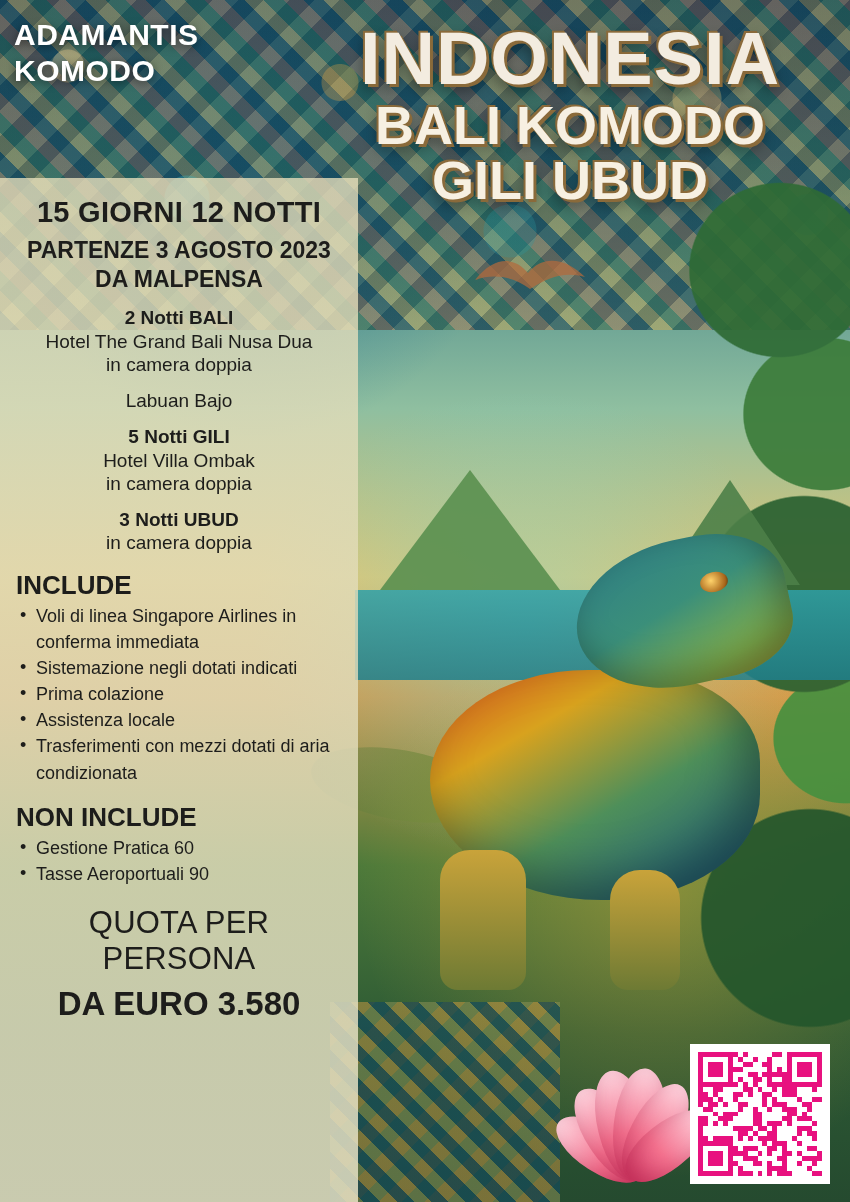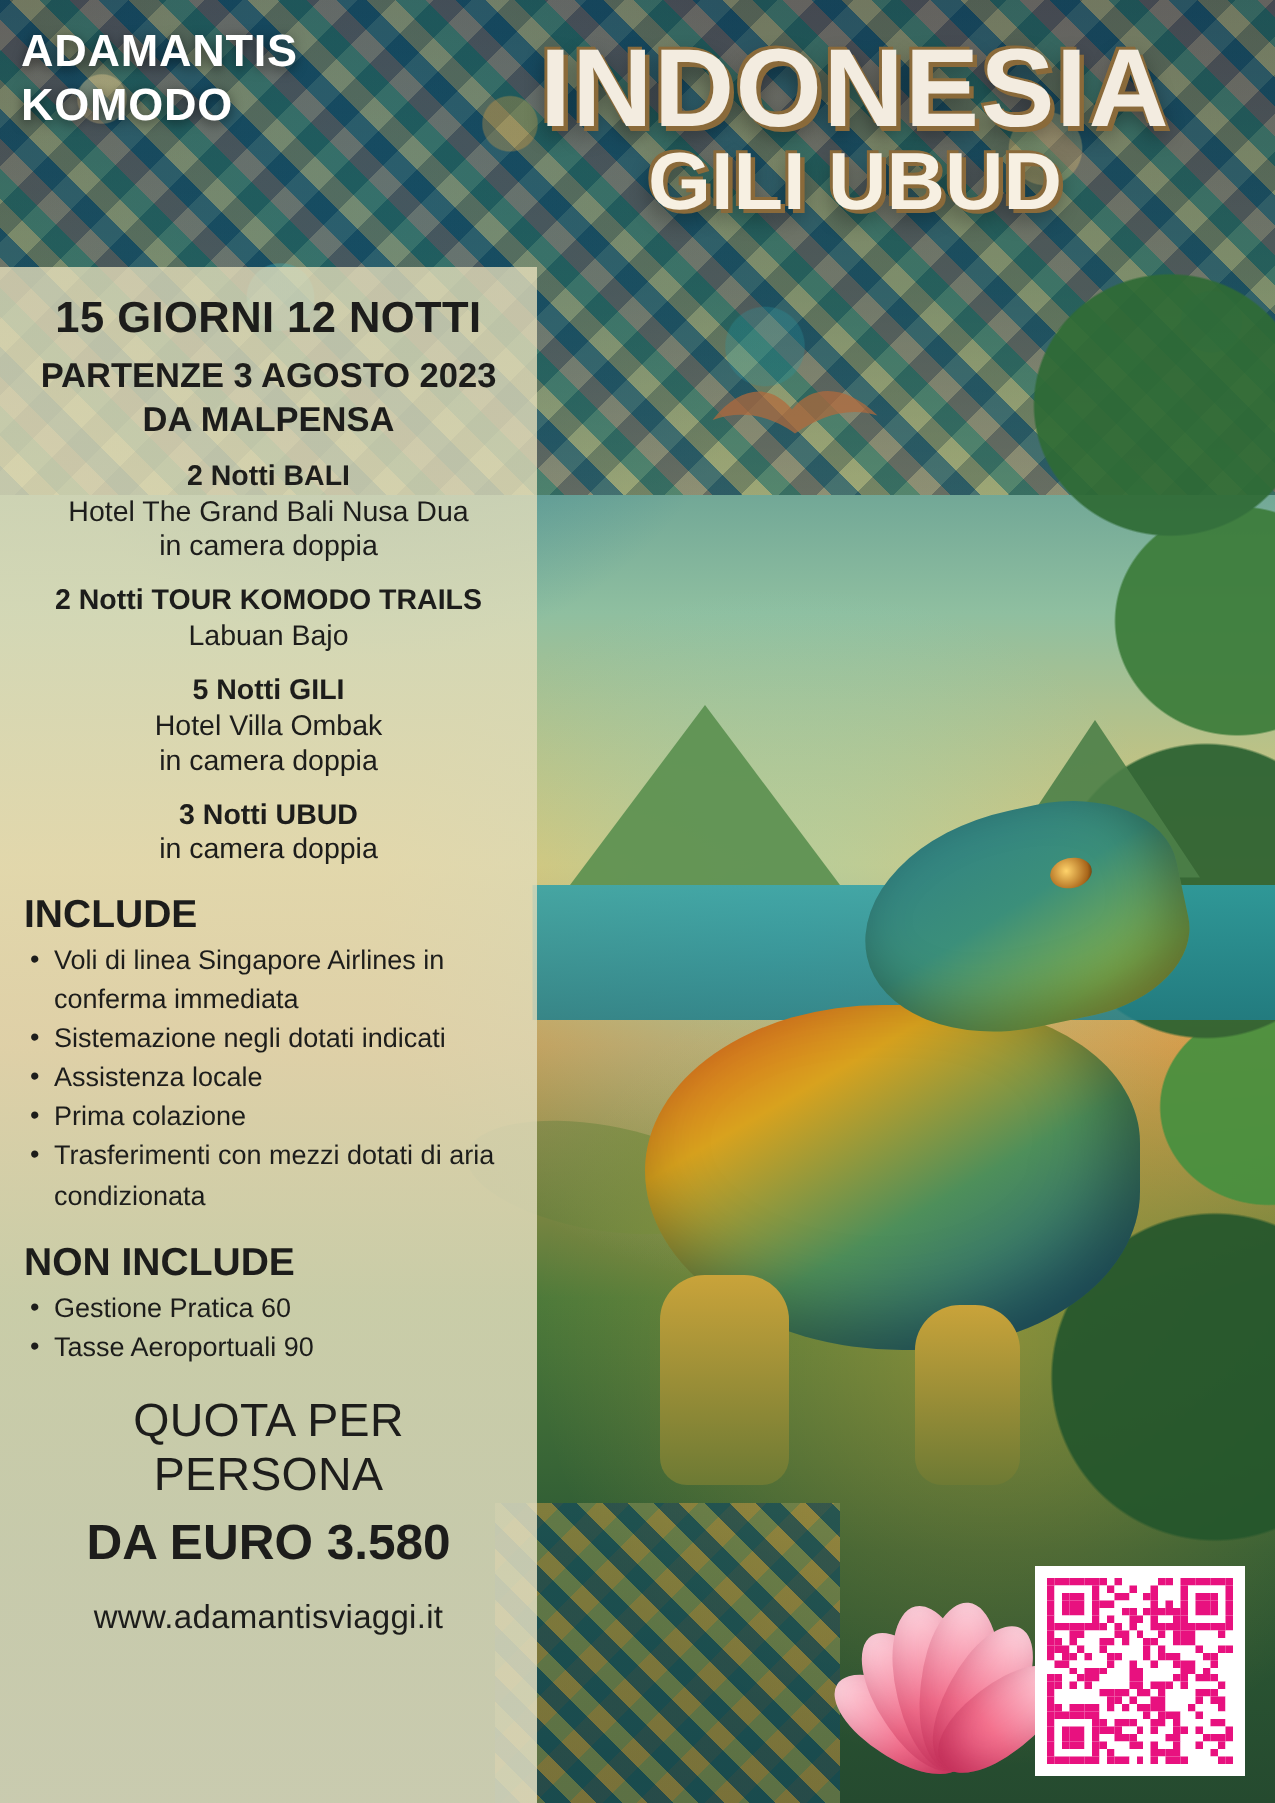--- a/index.html
+++ b/index.html
@@ -278,69 +278,68 @@
     <span></span>
   </div>
 
   <div class="logo">
     <div class="line1">ADAMANTIS</div>
     <div class="line2">KOMODO</div>
   </div>
 
   <div class="headline">
     <div class="t1">INDONESIA</div>
+    <div class="t2">BALI KOMODO</div>
     <div class="t3">GILI UBUD</div>
   </div>
 
   <div class="left-panel">
 
     <div class="duration">15 GIORNI 12 NOTTI</div>
     <div class="departure">PARTENZE 3 AGOSTO 2023</div>
     <div class="airport">DA MALPENSA</div>
 
     <div class="stay">
       <div class="title">2 Notti BALI</div>
       <div class="hotel">Hotel The Grand Bali Nusa Dua</div>
       <div class="room">in camera doppia</div>
     </div>
 
     <div class="stay">
-      <div class="title">2 Notti TOUR KOMODO TRAILS</div>
       <div class="hotel">Labuan Bajo</div>
     </div>
 
     <div class="stay">
       <div class="title">5 Notti GILI</div>
       <div class="hotel">Hotel Villa Ombak</div>
       <div class="room">in camera doppia</div>
     </div>
 
     <div class="stay">
       <div class="title">3 Notti UBUD</div>
       <div class="room">in camera doppia</div>
     </div>
 
     <div class="section-title">INCLUDE</div>
     <ul class="list">
       <li>Voli di linea Singapore Airlines in conferma immediata</li>
       <li>Sistemazione negli dotati indicati</li>
+      <li>Prima colazione</li>
       <li>Assistenza locale</li>
-      <li>Prima colazione</li>
       <li>Trasferimenti con mezzi dotati di aria condizionata</li>
     </ul>
 
     <div class="section-title">NON INCLUDE</div>
     <ul class="list">
       <li>Gestione Pratica 60</li>
       <li>Tasse Aeroportuali 90</li>
     </ul>
 
     <div class="quote">QUOTA PER PERSONA</div>
     <div class="price">DA EURO 3.580</div>
-    <div class="website">www.adamantisviaggi.it</div>
   </div>
 
   <div class="qr-box">
     <div class="qr-grid" id="qr-grid" style="grid-template-columns: repeat(25, 1fr); grid-template-rows: repeat(25, 1fr);">
         <i style="background: rgb(232, 17, 127);"></i>
         <i style="background: rgb(232, 17, 127);"></i>
         <i style="background: rgb(232, 17, 127);"></i>
         <i style="background: rgb(232, 17, 127);"></i>
         <i style="background: rgb(232, 17, 127);"></i>
         <i style="background: rgb(232, 17, 127);"></i>

